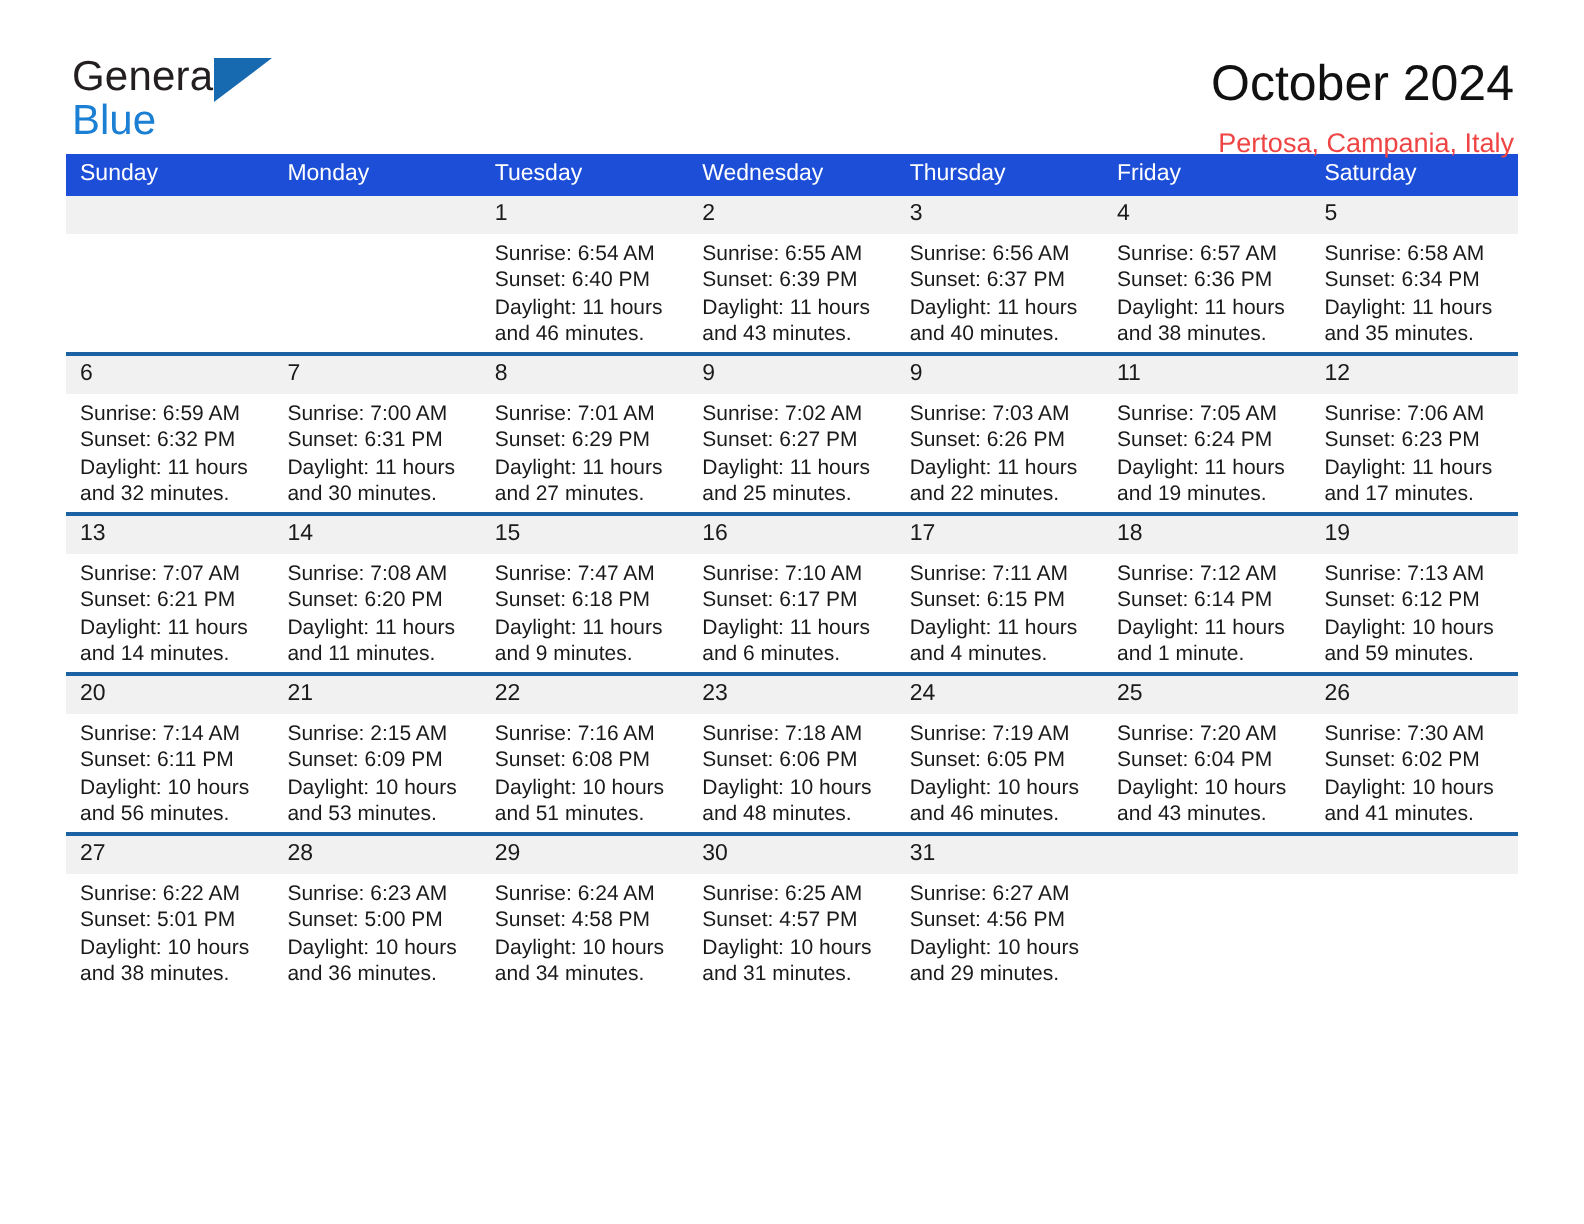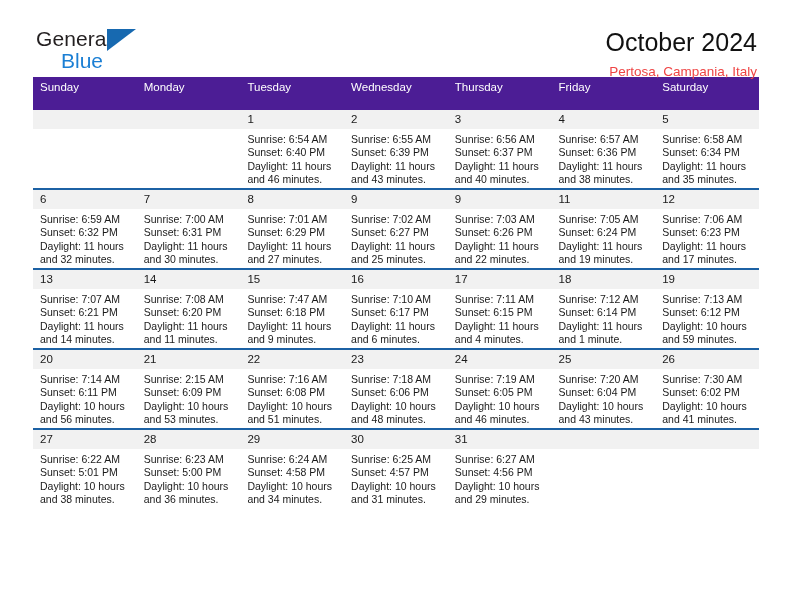--- a/index.html
+++ b/index.html
@@ -43,21 +43,20 @@
     letter-spacing: 0.1px;
     line-height: 1;
     display: block;
   }
   .brand-blue {
     font-size: 21px;
     color: #1b7fd4;
     line-height: 1;
     display: block;
     margin-top: 1px;
-    margin-left: 25px;
   }
   .brand-triangle {
     position: absolute;
     left: 74px;
     top: 1px;
     width: 0;
     height: 0;
     border-left: 29px solid #1769b0;
     border-bottom: 22px solid transparent;
   }
@@ -80,26 +79,26 @@
   }
 
   
   .calendar {
     width: 726px;
     border-collapse: collapse;
     table-layout: fixed;
     margin-top: 3px;
   }
   .calendar th {
-    background: #4c1d95;
+    background: #1d4ed8;
     color: #ffffff;
     font-weight: normal;
     font-size: 11.5px;
     text-align: left;
-    padding: 4px 0 16px 7px;
+    padding: 4px 0 4px 7px;
     height: 13px;
     line-height: 13px;
   }
   .calendar td {
     vertical-align: top;
     padding: 0;
     border-top: 2px solid #1c61a4;
     height: 78px;
     background: #ffffff;
   }

